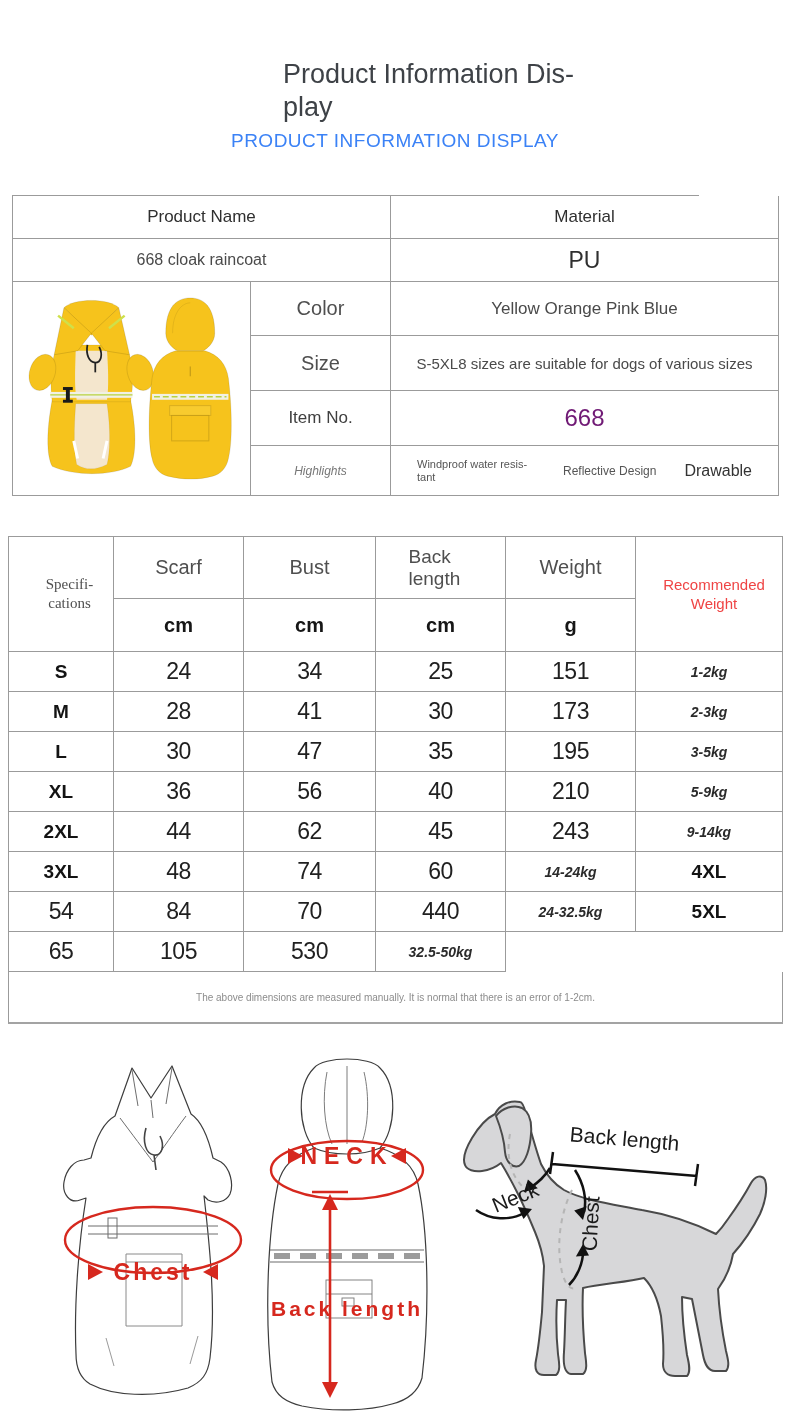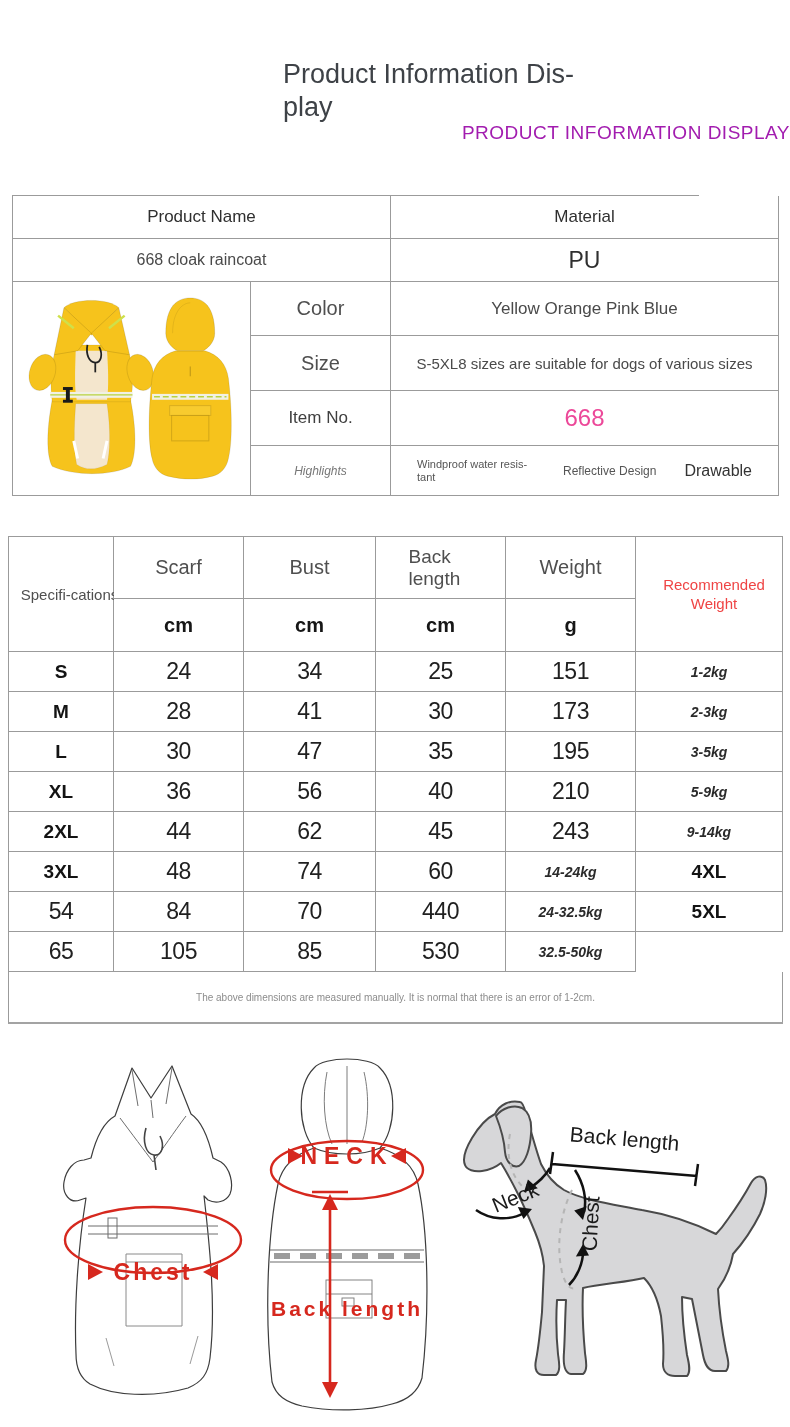--- a/index.html
+++ b/index.html
@@ -4,59 +4,59 @@
 <style>
   * { margin:0; padding:0; box-sizing:border-box; }
   html,body { background:#fff; }
   body { font-family:"Liberation Sans", sans-serif; color:#333; }
   .page { position:relative; width:790px; height:1427px; background:#fff; overflow:hidden; margin:0 auto; }
 
   
   .title { position:absolute; left:243px; top:58px; width:320px;
            font-size:27px; line-height:33px; font-weight:400; color:#3e4247;margin-left:40px; }
   .title span { display:block; }
-  .subtitle { position:absolute; left:0; top:122px; width:100%; text-align:right;
-              font-size:19px; color:#a21caf; letter-spacing:0.5px; font-weight:400; }
+  .subtitle { position:absolute; left:0; top:130px; width:100%; text-align:center;
+              font-size:19px; color:#3b82f6; letter-spacing:0.5px; font-weight:400; }
 
   
   .info-table { position:absolute; left:12px; top:195px; width:687px;
                 display:grid;
                 grid-template-columns:238px 140px 388px;
                 grid-template-rows:43px 43px 54px 55px 55px 50px;
                 border-top:1px solid var(--border_gray); border-left:1px solid var(--border_gray); }
   .info-table > div { border-right:1px solid var(--border_gray); border-bottom:1px solid var(--border_gray);
                       display:flex; align-items:center; justify-content:center; background:#fff; }
   .it-pn-h   { grid-column:1 / 3; grid-row:1; font-size:17px; color:#2f2f2f; }
   .it-mat-h  { grid-column:3; grid-row:1; font-size:17px; color:#2f2f2f; }
   .it-pn-v   { grid-column:1 / 3; grid-row:2; font-size:16px; color:#4a4a4a; }
   .it-mat-v  { grid-column:3; grid-row:2; font-size:23px; color:#2f2f2f; }
   .it-img    { grid-column:1; grid-row:3 / 7; padding:2px; }
   .it-label  { grid-column:2; font-size:20px; color:#4f4f4f; }
   .it-value  { grid-column:3; font-size:17px; color:#4a4a4a; text-align:center; }
   .it-label.small { font-size:17px; color:#3f3f3f; }
   .it-label.tiny  { font-size:12px; color:#777;font-style:italic; }
   .it-value.size-v { font-size:15px; }
-  .it-value.item-v { font-size:24px; color:#ec4899; }
+  .it-value.item-v { font-size:24px; color:#701a75; }
   .hl-wrap { display:flex; align-items:center; justify-content:center; gap:28px; padding:0 8px; }
   .hl-0 { font-size:11px; color:#555; width:118px; text-align:left; line-height:13px; }
   .hl-1 { font-size:12px; color:#555; }
   .hl-2 { font-size:16px; color:#333;text-align:center; }
 
   
   .size-table { position:absolute; left:8px; top:536px; width:775px;
                 display:grid;
                 grid-template-columns:105px 130px 132px 130px 130px 147px;
                 grid-template-rows:62px 53px repeat(8, 40px) 50px;
                 border-top:1px solid var(--border_gray); border-left:1px solid var(--border_gray);
                 border-bottom:2px solid #a3a3a3; }
   .size-table > div { border-right:1px solid var(--border_gray); border-bottom:1px solid var(--border_gray);
                       display:flex; align-items:center; justify-content:center; background:#fff; }
   .st-head { background:var(--header_gray); }
-  .st-corner { grid-column:1; grid-row:1 / 3; flex-direction:row; align-items:flex-start; padding-left:17px;
-               font-size:15px; color:#4f4f4f; line-height:19px; }
+  .st-corner { grid-column:1; grid-row:1 / 3; flex-direction:column; align-items:flex-start; padding-left:17px;
+               font-size:15px; color:#4f4f4f; line-height:19px;font-family:Liberation Serif, serif; }
   .st-rec    { grid-column:6; grid-row:1 / 3; flex-direction:column; align-items:flex-start; padding-left:10px;
                font-size:15px; color:#ef4444; line-height:19px; }
   .st-name { font-size:20px; color:#4f4f4f; }
   .st-name .wrapcol { width:64px; text-align:left; line-height:22px; font-size:19px; }
   .st-unit { font-size:20px; font-weight:700; color:#161616; }
   .st-size { font-size:19px; font-weight:700; color:#131313; }
   .st-num  { font-size:23px; color:#202020; letter-spacing:-0.5px; }
   .st-recv { font-size:14px; font-weight:600; color:#2a2a2a;font-style:italic; }
   .st-note { grid-column:1 / 7; font-size:10px; color:#8c8c8c; border-bottom:none !important; }
 
@@ -218,21 +218,20 @@
     <div class="st-size">4XL</div>
     <div class="st-num">54</div>
     <div class="st-num">84</div>
     <div class="st-num">70</div>
     <div class="st-num">440</div>
     <div class="st-recv">24-32.5kg</div>
 
     <div class="st-size">5XL</div>
     <div class="st-num">65</div>
     <div class="st-num">105</div>
-    <div class="st-num">85</div>
     <div class="st-num">530</div>
     <div class="st-recv">32.5-50kg</div>
 
     <div class="st-note">The above dimensions are measured manually. It is normal that there is an error of 1-2cm.</div>
   </div>
 
   <svg class="diag" style="left:58px; top:1058px;" width="190" height="350" viewBox="0 0 190 350">
     <path class="sketch" stroke-width="1.2" stroke-linejoin="round" d="M57,58 L74,10 L93,40 L114,8 L133,56 C142,62 150,78 155,100 L163,104 C172,110 176,126 172,136 C168,144 158,146 150,142 L146,138 C152,190 158,250 152,300 C150,316 144,324 130,330 C95,340 55,338 32,326 C22,320 18,310 18,296 C16,250 20,190 28,140 L22,142 C12,146 4,136 6,124 C8,112 16,102 26,102 L33,100 C38,80 46,64 57,58 Z"></path>
     <g class="sketch-line" stroke-width="1">
       <path d="M62,60 C74,76 86,92 95,104 M128,58 C116,74 104,92 95,104"></path>

